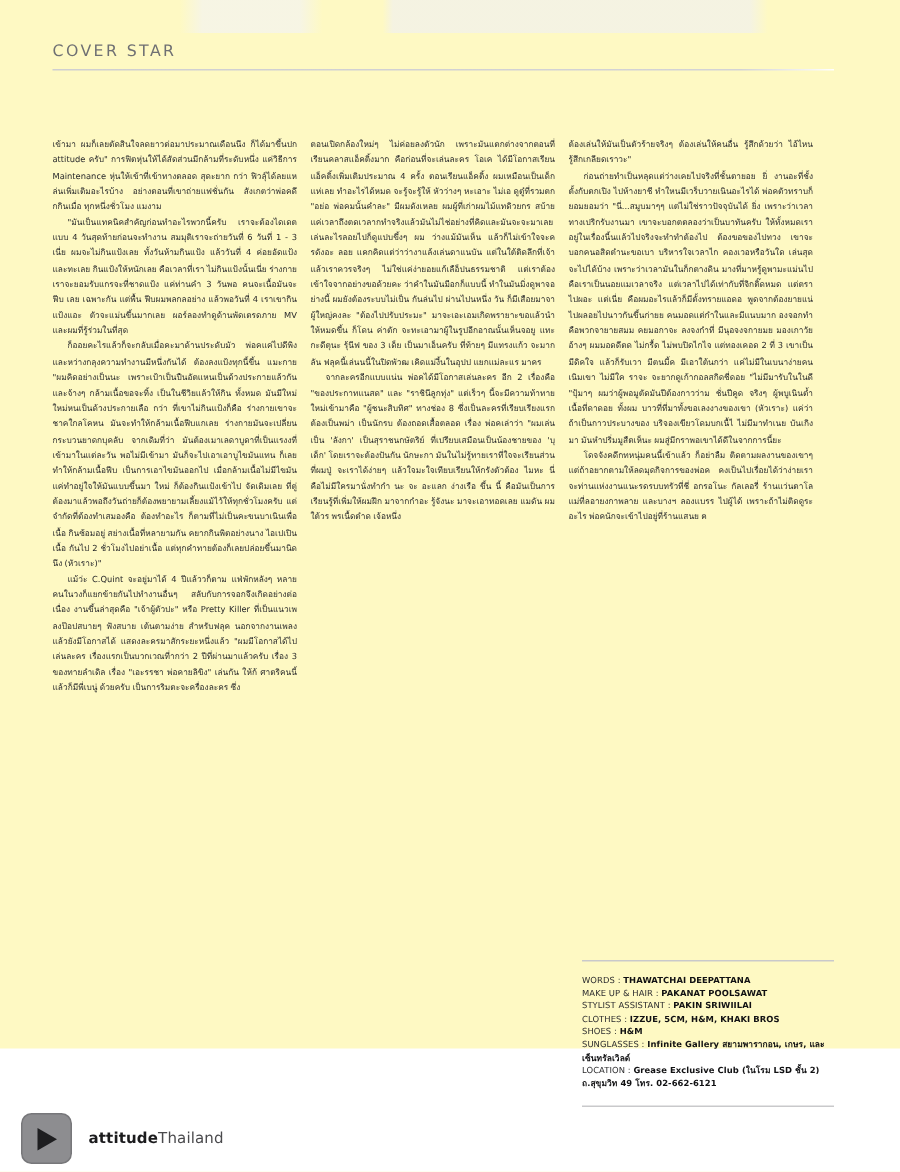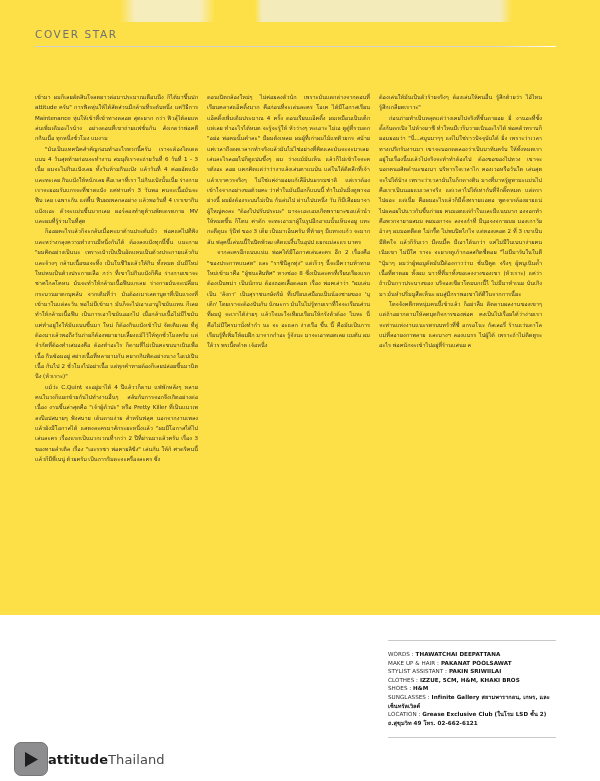--- a/index.html
+++ b/index.html
@@ -13,22 +13,22 @@
     position: relative;
     font-family: "DejaVu Sans", "Liberation Sans", sans-serif;
     color: #2b2b2b;
     overflow: hidden;
   }
 
   .page {
     position: absolute;
     left: 0; top: 0;
     width: 600px;
-    height: 615px;
-    background: #fde047;
+    height: 699px;
+    background: #fef9c3;
   }
 
   
   .header {
     position: absolute;
     left: 35px;
     top: 28px;
     width: 522px;
   }
   .kicker {
@@ -125,21 +125,22 @@
     border-radius: 7px;
     background: #8d8d90;
     border: 1.5px solid #77777a;
     display: flex;
     align-items: center;
     justify-content: center;
     box-sizing: border-box;
   }
   .logo-mark svg { display: block; }
   .logo-word {
-    font-size: 13px;
+    margin-left: 11px;
+    font-size: 10px;
     letter-spacing: 0.1px;
     white-space: nowrap;
     color: #303032;
   }
   .logo-word .b { font-weight: 700; color: #1b1b1d; }
   .logo-word .t { font-weight: 400; color: #4a4a4d; }
 
   
   .scan-artifact {
     position: absolute;

